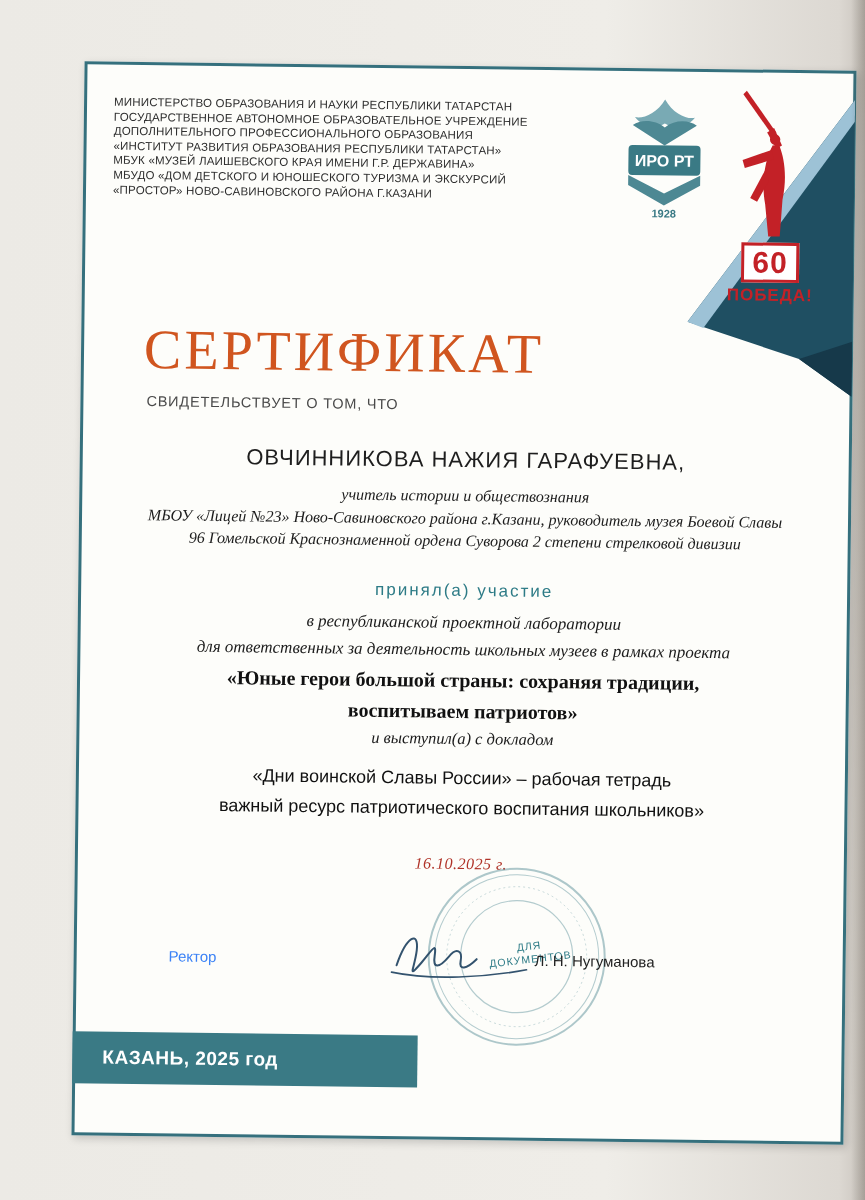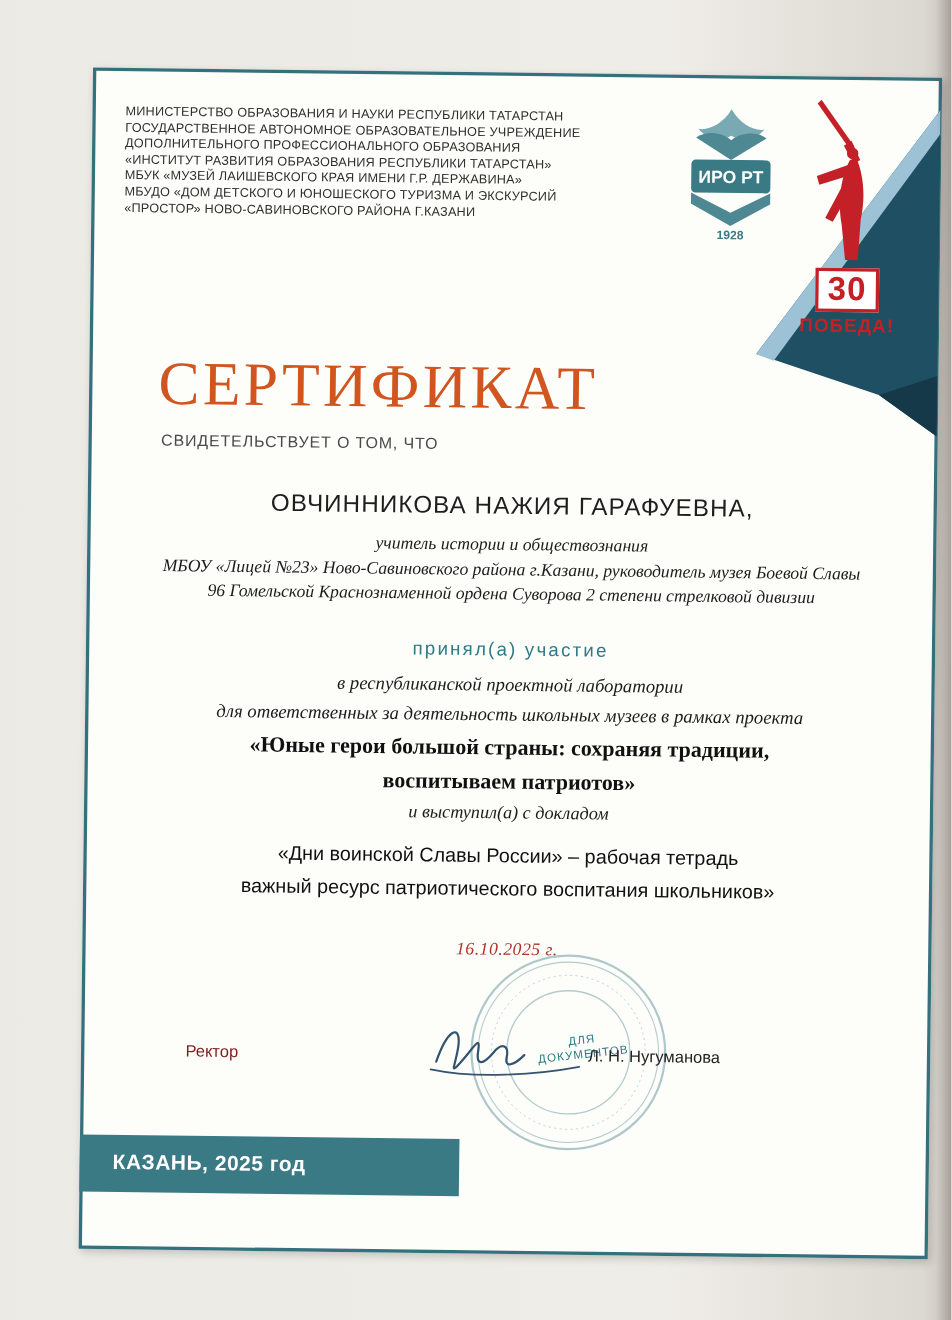--- a/index.html
+++ b/index.html
@@ -65,21 +65,21 @@
   .event-block{top:540px;font-family:"Liberation Serif", serif;
     font-style:italic;font-size:17px;line-height:27px;color:#1c1c1c;}
   .project-block{top:596px;font-family:"Liberation Serif", serif;
     font-weight:bold;font-size:20px;line-height:31px;color:#111;}
   .report-intro{top:660px;font-family:"Liberation Serif", serif;
     font-style:italic;font-size:16.5px;color:#1c1c1c;}
   .report-block{top:694px;font-size:18px;line-height:30px;color:#111;}
   .date{top:786px;font-family:"Liberation Serif", serif;
     font-style:italic;font-size:16px;color:#b03328;letter-spacing:0.5px;}
 
-  .role-label{left:92px;top:882px;font-size:15px;color:#7f1d1d;}
+  .role-label{left:92px;top:882px;font-size:15px;color:#3b82f6;}
   .signature{left:300px;top:842px;width:190px;height:90px;}
   .stamp{left:345px;top:792px;width:190px;height:190px;opacity:0.75;}
   .stamp-text{
     left:398px;top:870px;width:110px;text-align:center;
     font-size:10.5px;line-height:13px;color:#2d7b86;letter-spacing:1px;
     transform:rotate(-7deg);
   }
   .signer-name{left:458px;top:882px;font-size:15px;color:#222;}
 
   .footer-bar{
@@ -130,21 +130,21 @@
   <div class="abs victory-logo">
     <svg width="70" height="150" viewBox="0 0 60 130">
       <path d="M8 2 L34 38 L31 41 L5 5 Z" fill="#c32127"></path>
       <circle cx="33" cy="44" r="4.5" fill="#c32127"></circle>
       <path d="M31 49 C25 60 21 80 25 100 L28 128 L38 128 L40 96 C44 76 41 60 37 50 Z" fill="#c32127"></path>
       <path d="M30 53 L5 62 L7 69 L32 61 Z" fill="#c32127"></path>
       <path d="M34 52 L26 38 L32 34 L39 49 Z" fill="#c32127"></path>
       <path d="M25 70 L12 95 L18 98 L28 80 Z" fill="#c32127"></path>
     </svg>
     <div>
-      <span class="victory-number">30</span>
+      <span class="victory-number">60</span>
     </div>
     <div class="victory-label">ПОБЕДА!</div>
   </div>
 
   <div class="abs title">СЕРТИФИКАТ</div>
   <div class="abs subtitle">СВИДЕТЕЛЬСТВУЕТ О ТОМ, ЧТО</div>
 
   <div class="abs center recipient">ОВЧИННИКОВА НАЖИЯ ГАРАФУЕВНА,</div>
 
   <div class="abs center position-block">

